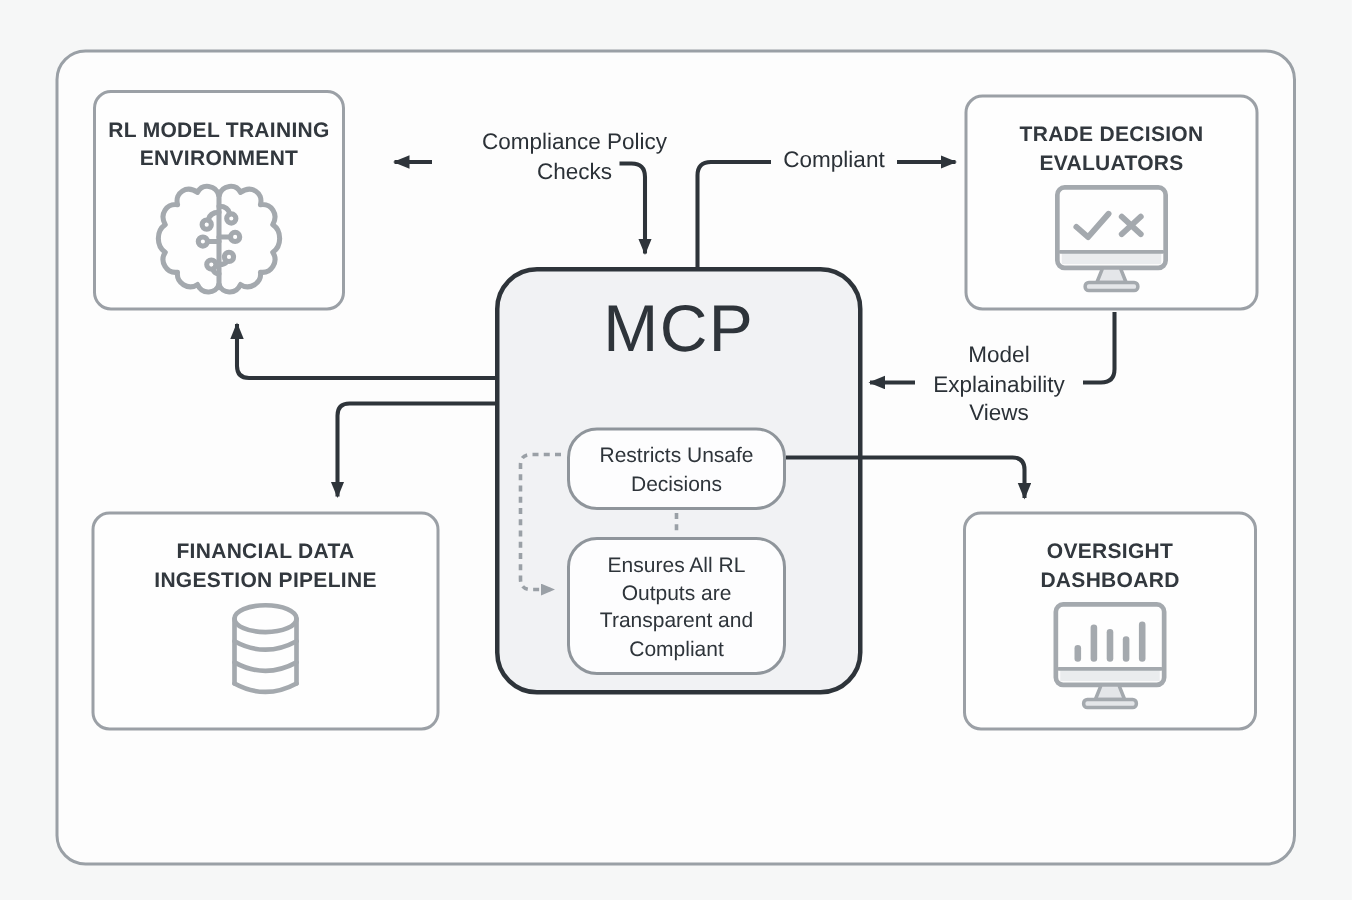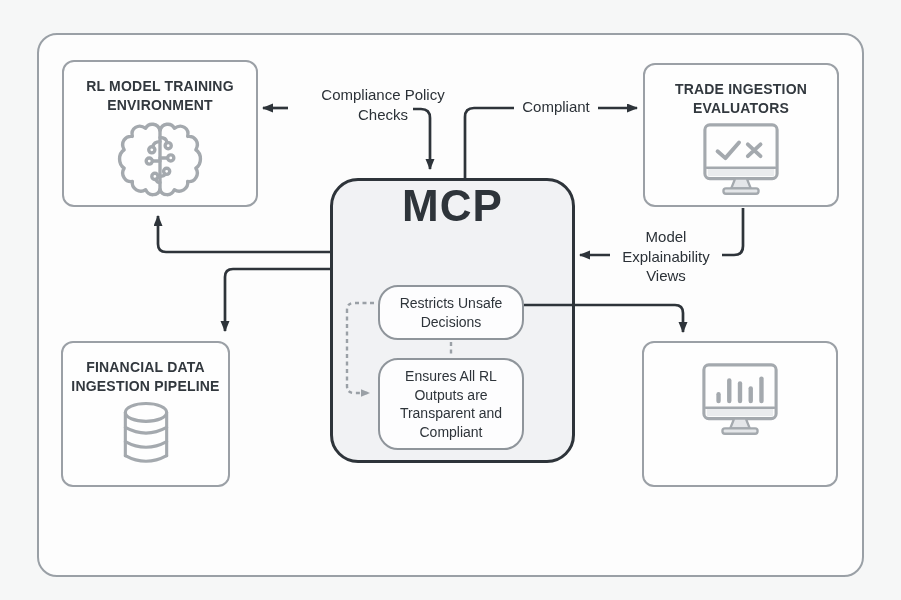--- a/index.html
+++ b/index.html
@@ -4,28 +4,28 @@
 <style>
   html,body{margin:0;padding:0;background:#f6f7f7;}
   #page{position:relative;width:901px;height:600px;background:#f6f7f7;overflow:hidden;
         font-family:"Liberation Sans","DejaVu Sans",sans-serif;color:#32383e;}
   #frame{position:absolute;left:37px;top:33px;width:823px;height:540px;background:#fdfdfd;
          border:2.5px solid #9aa0a6;border-radius:20px;}
   .node{position:absolute;background:#fefefe;border:2px solid #9ba0a6;border-radius:12px;
         display:flex;flex-direction:column;align-items:center;padding-top:15px;box-sizing:border-box;z-index:2;}
   .node-title{font-size:14px;font-weight:bold;line-height:19px;text-align:center;letter-spacing:.2px;
               white-space:pre-line;color:#32383e;}
-  #node-rl{left:62px;top:60px;width:196px;height:147px;}
+  #node-rl{left:62px;top:60px;width:168px;height:147px;}
   #node-trade{left:643px;top:63px;width:196px;height:144px;}
-  #node-financial{left:61px;top:341px;width:169px;height:146px;}
+  #node-financial{left:61px;top:341px;width:232px;height:146px;}
   #node-oversight{left:642px;top:341px;width:196px;height:146px;}
   .node .icon{margin-top:4px;}
   #mcp{position:absolute;left:330px;top:178px;width:245px;height:285px;background:#f1f2f4;
        border:3px solid #2e343a;border-radius:28px;box-sizing:border-box;z-index:2;}
-  #mcp-title{margin-top:0;text-align:center;font-size:44px;font-weight:700;letter-spacing:1px;color:#2e343a;}
+  #mcp-title{margin-top:14px;text-align:center;font-size:44px;font-weight:400;letter-spacing:1px;color:#2e343a;}
   .mcp-sub{position:absolute;background:#fdfdfe;border:2px solid #8f959b;border-radius:20px;
            display:flex;align-items:center;justify-content:center;text-align:center;
            font-size:14px;line-height:18.5px;color:#2e343a;white-space:pre-line;box-sizing:border-box;}
   #mcp-sub-restricts{left:45px;top:104px;width:146px;height:55px;}
   #mcp-sub-ensures{left:45px;top:177px;width:146px;height:92px;}
   #edges{position:absolute;left:0;top:0;width:901px;height:600px;z-index:5;pointer-events:none;}
   .edge-label{position:absolute;z-index:6;text-align:center;font-size:15px;font-weight:500;
               line-height:19.5px;color:#2b3137;white-space:pre-line;}
   #label-requests,#label-explainability{background:#fdfdfd;padding:1px 0;}
   #label-compliance{left:310px;top:85px;width:146px;}
@@ -55,21 +55,21 @@
       <path d="M42,38 L49,38"></path>
         <circle cx="52.5" cy="38" r="3"></circle>
       <path d="M42,62 Q39,62 38,59"></path>
         <circle cx="37" cy="56" r="3"></circle>
       <path d="M42,56 Q46,56 47,54"></path>
         <circle cx="48.5" cy="51" r="3"></circle>
     </svg>
   </div>
 
   <div class="node" id="node-trade">
-    <div class="node-title">TRADE INGESTION
+    <div class="node-title">TRADE DECISION
 EVALUATORS</div>
     <svg class="icon" width="104" height="80" viewBox="0 0 104 82" fill="none" stroke="#a4a9ae" stroke-width="3.2" stroke-linecap="round" stroke-linejoin="round">
       <rect x="15" y="3" width="74" height="55" rx="5"></rect>
       <rect x="18" y="47.5" width="68" height="8" fill="#eaecee" stroke="none"></rect>
       <path d="M17,47 L87,47" stroke-width="2.6"></path>
       <path d="M46,58 L42,68 L62,68 L58,58 Z" fill="#e4e6e9" stroke-width="2.4"></path>
       <rect x="34" y="68" width="36" height="5.5" rx="2.5" fill="#e4e6e9" stroke-width="2.4"></rect>
       <path d="M28,30 L36,37 L50,21" stroke-width="4"></path>
       <path d="M59,23 L72,35 M72,23 L59,35" stroke-width="4"></path>
     </svg>
@@ -81,20 +81,22 @@
     <svg class="icon" width="62" height="70" viewBox="0 0 66 74" fill="none" stroke="#a4a9ae" stroke-width="3.3" stroke-linecap="round">
       <ellipse cx="33" cy="13" rx="22" ry="9.5"></ellipse>
       <path d="M11,13 L11,59 M55,13 L55,59"></path>
       <path d="M11,29 Q33,41 55,29"></path>
       <path d="M11,44 Q33,56 55,44"></path>
       <path d="M11,59 Q33,71 55,59"></path>
     </svg>
   </div>
 
   <div class="node" id="node-oversight">
+    <div class="node-title">OVERSIGHT
+DASHBOARD</div>
     <svg class="icon" width="104" height="80" viewBox="0 0 104 82" fill="none" stroke="#a4a9ae" stroke-width="3.2" stroke-linecap="round" stroke-linejoin="round">
       <rect x="15" y="3" width="74" height="55" rx="5"></rect>
       <rect x="18" y="47.5" width="68" height="8" fill="#eaecee" stroke="none"></rect>
       <path d="M17,47 L87,47" stroke-width="2.6"></path>
       <path d="M46,58 L42,68 L62,68 L58,58 Z" fill="#e4e6e9" stroke-width="2.4"></path>
       <rect x="34" y="68" width="36" height="5.5" rx="2.5" fill="#e4e6e9" stroke-width="2.4"></rect>
       <path d="M30,40 L30,33" stroke-width="4.5"></path>
       <path d="M41,40 L41,19" stroke-width="4.5"></path>
       <path d="M52,40 L52,22" stroke-width="4.5"></path>
       <path d="M63,40 L63,27" stroke-width="4.5"></path>

